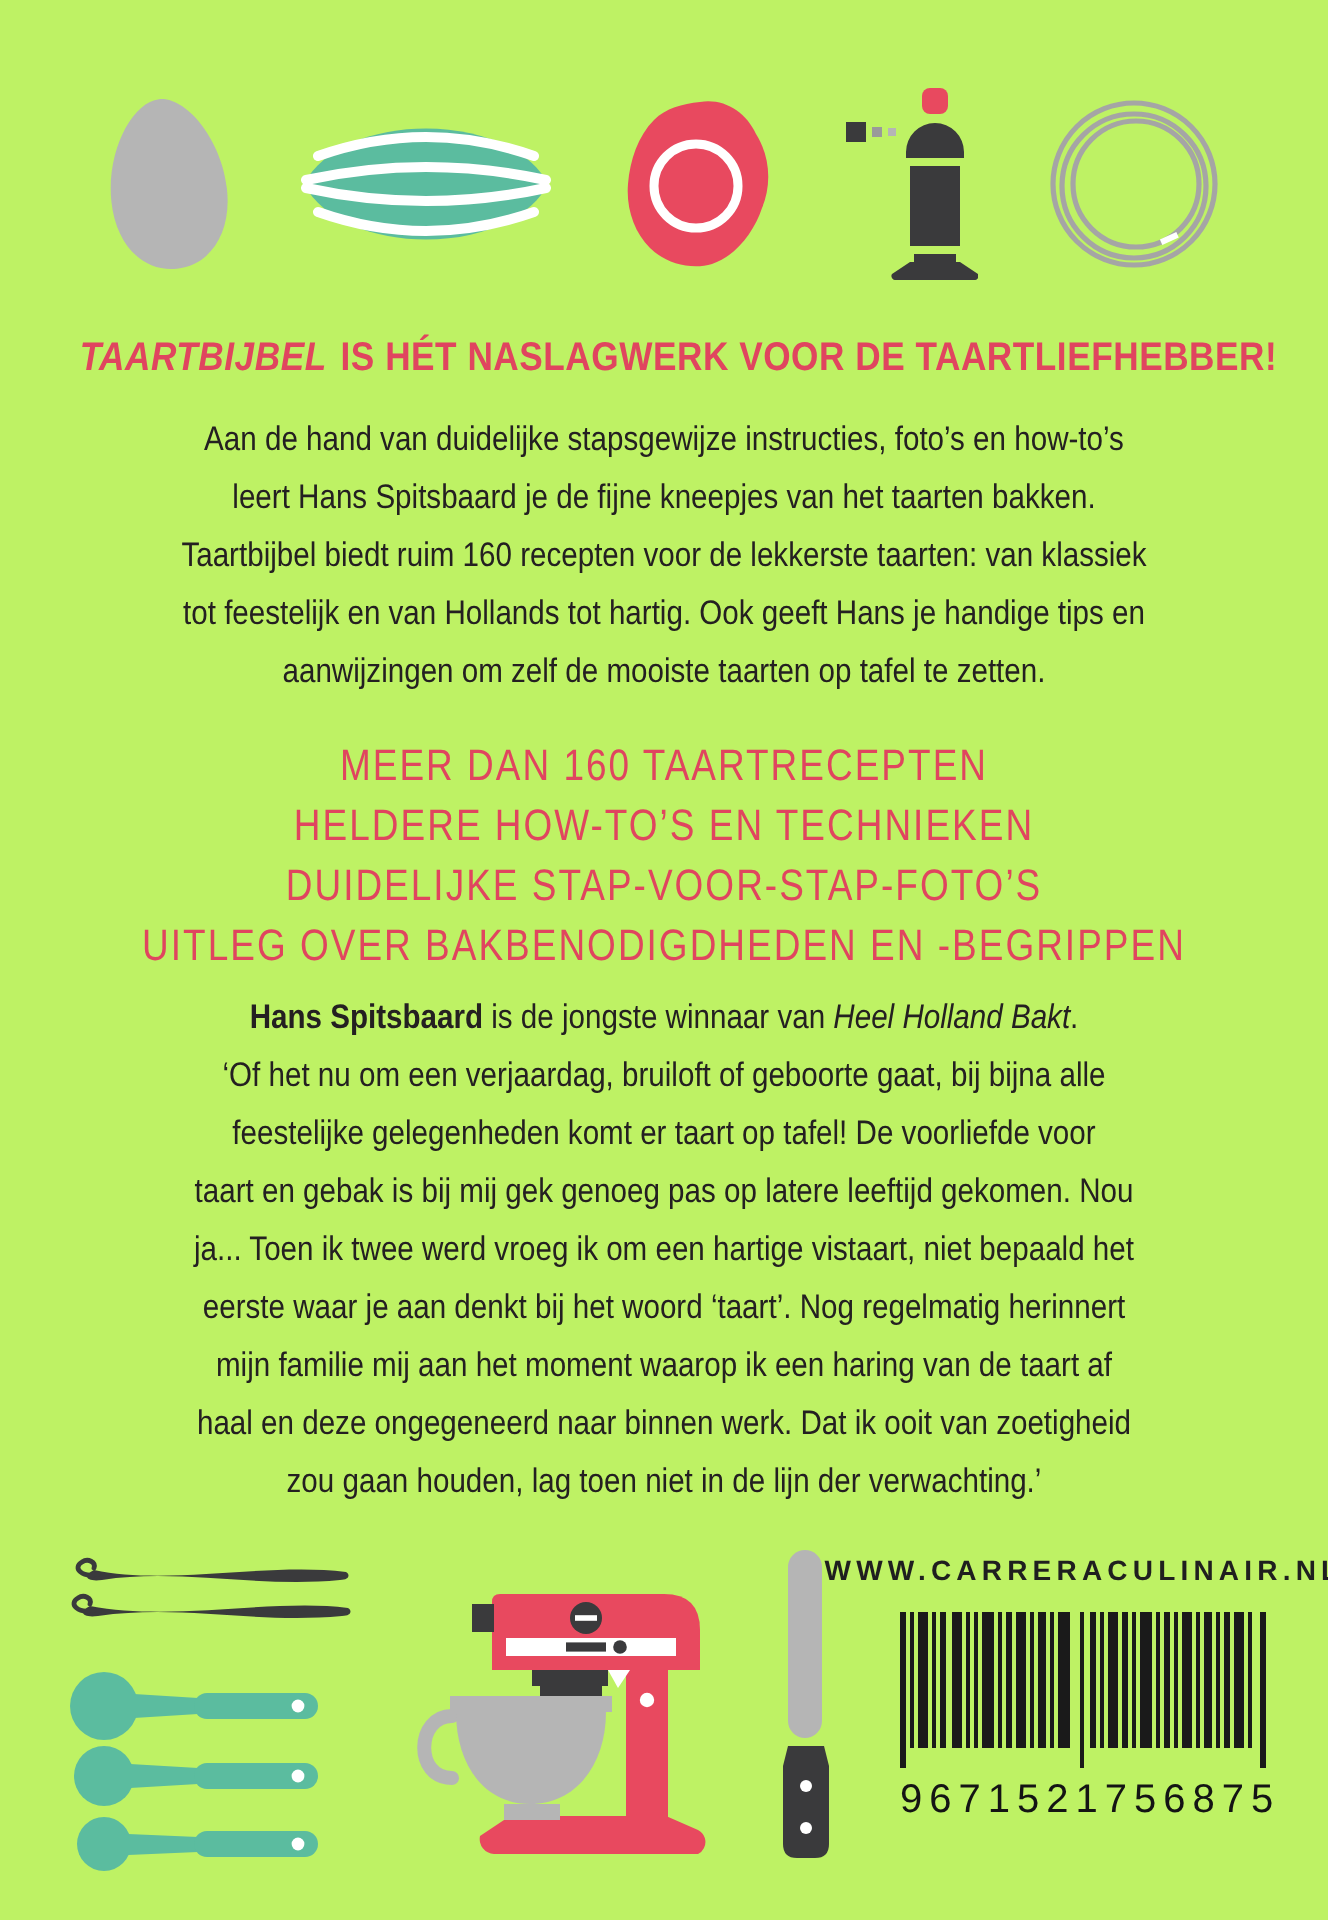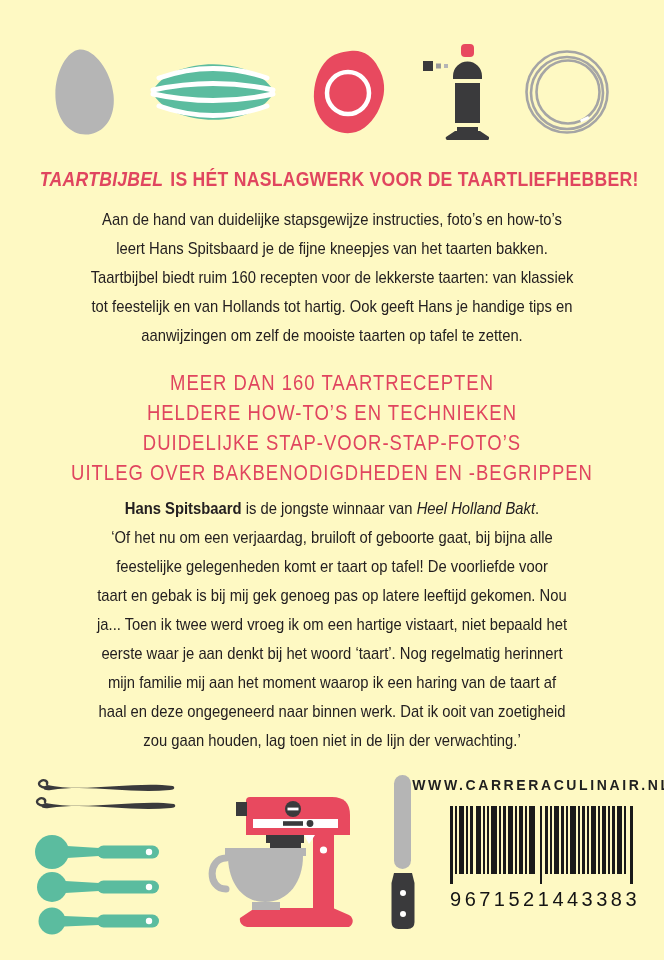--- a/index.html
+++ b/index.html
@@ -1,17 +1,17 @@
 <!DOCTYPE html>
 <html><head>
 <meta charset="utf-8">
 <style>
   html,body{margin:0;padding:0;background:#ffffff;}
   .cover{
-    width:664px;height:960px;background:#fef9c3;overflow:hidden;
+    width:664px;height:960px;background:#bef264;overflow:hidden;
     font-family:"Liberation Sans",sans-serif;color:#242021;
     margin:0 auto;position:relative;
   }
   
   .icons-row{display:flex;justify-content:center;align-items:center;gap:34px;padding-top:44px;height:96px;}
   .icons-row .icn{display:flex;align-items:center;justify-content:center;}
   
   .tagline{
     margin-top:28px;text-align:center;color:#e0germ;
     color:#e0455f;font-weight:700;font-size:20px;letter-spacing:.3px;
@@ -227,18 +227,18 @@
           <rect x="158" y="0" width="2" height="68" fill="#1a1a1a"></rect>
           <rect x="162" y="0" width="3" height="68" fill="#1a1a1a"></rect>
           <rect x="167" y="0" width="5" height="68" fill="#1a1a1a"></rect>
           <rect x="174" y="0" width="2" height="68" fill="#1a1a1a"></rect>
           <rect x="180" y="0" width="3" height="78" fill="#1a1a1a"></rect>
         </svg>
       </span>
       <div class="isbn">
         <span>9</span>
         <span>671521</span>
-        <span>443383</span>
+        <span>756875</span>
       </div>
     </div>
 
   </div>
 </div>
 
 </body></html>

